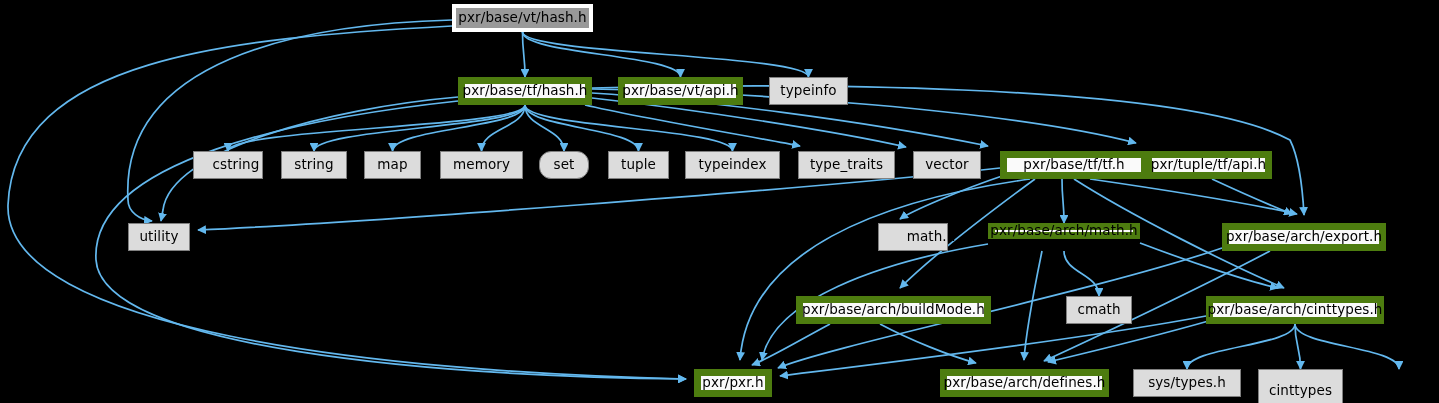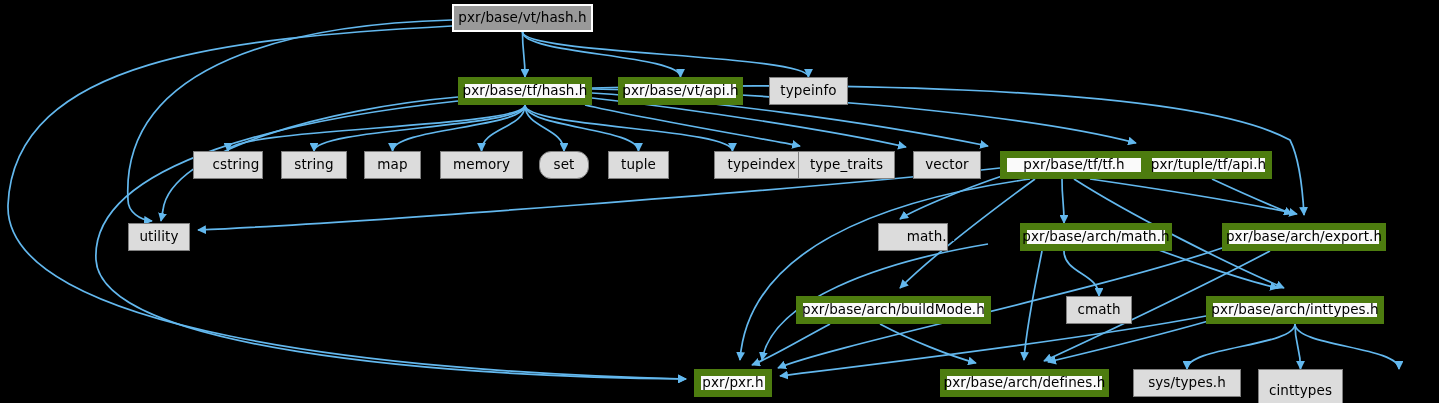--- a/index.html
+++ b/index.html
@@ -4,21 +4,21 @@
 <style>
   html,body{margin:0;padding:0;background:#000;}
   #canvas{position:relative;width:1439px;height:403px;background:#000;overflow:hidden;
           font-family:"DejaVu Sans","Liberation Sans",sans-serif;}
   #edges{position:absolute;left:0;top:0;width:1439px;height:403px;}
   .node{position:absolute;box-sizing:border-box;display:flex;align-items:center;
         justify-content:center;white-space:nowrap;font-size:13.5px;line-height:1;
         color:#000;letter-spacing:0.1px;}
   .node.sys{background:#dcdcdc;border:1px solid #808080;}
   .node.prj{background:#fafafa;border:7px solid #4d7c0f;}
-  .node.root{background:#999999;border:2px solid #ffffff;}
+  .node.root{background:#999999;border:4px solid #ffffff;}
 </style>
 </head>
 <body>
 
 <div id="canvas">
   <svg id="edges" viewBox="0 0 1439 403" xmlns="http://www.w3.org/2000/svg">
       <defs>
         <marker id="ah" viewBox="0 0 10 10" refX="9" refY="5" markerWidth="5.2" markerHeight="5.2" orient="auto-start-reverse">
           <path d="M 0 0 L 10 5 L 0 10 z" fill="#63b8ee"></path>
         </marker>
@@ -68,31 +68,31 @@
       <div class="node root" style="left: 452px; top: 4px; width: 141px; height: 28px;">pxr/base/vt/hash.h</div>
       <div class="node prj" style="left: 458px; top: 77px; width: 134px; height: 28px;">pxr/base/tf/hash.h</div>
       <div class="node prj" style="left: 618px; top: 77px; width: 125px; height: 28px;">pxr/base/vt/api.h</div>
       <div class="node sys" style="left: 769px; top: 77px; width: 79px; height: 28px;">typeinfo</div>
       <div class="node sys" style="left: 193px; top: 151px; width: 70px; height: 28px; padding-left: 16px;">cstring</div>
       <div class="node sys" style="left: 281px; top: 151px; width: 66px; height: 28px;">string</div>
       <div class="node sys" style="left: 364px; top: 151px; width: 57px; height: 28px;">map</div>
       <div class="node sys" style="left: 440px; top: 151px; width: 83px; height: 28px;">memory</div>
       <div class="node sys" style="left: 539px; top: 151px; width: 50px; height: 28px; border-radius: 12px;">set</div>
       <div class="node sys" style="left: 608px; top: 151px; width: 61px; height: 28px;">tuple</div>
-      <div class="node sys" style="left: 685px; top: 151px; width: 95px; height: 28px; margin-left: 29px;">typeindex</div>
+      <div class="node sys" style="left: 685px; top: 151px; width: 95px; height: 28px;">typeindex</div>
       <div class="node sys" style="left: 798px; top: 151px; width: 97px; height: 28px;">type_traits</div>
       <div class="node sys" style="left: 913px; top: 151px; width: 68px; height: 28px;">vector</div>
       <div class="node prj" style="left: 1000px; top: 151px; width: 148px; height: 28px;">pxr/base/tf/tf.h</div>
       <div class="node prj" style="left: 1145px; top: 151px; width: 127px; height: 28px;">pxr/tuple/tf/api.h</div>
       <div class="node sys" style="left: 128px; top: 223px; width: 62px; height: 28px;">utility</div>
       <div class="node sys" style="left: 878px; top: 223px; width: 70px; height: 28px; padding-left: 36px;">math.h</div>
-      <div class="node prj" style="left: 1020px; top: 223px; width: 152px; height: 28px;">pxr/base/arch/math.h</div>
+      <div class="node prj" style="left: 988px; top: 223px; width: 152px; height: 16px;">pxr/base/arch/math.h</div>
       <div class="node prj" style="left: 1222px; top: 223px; width: 164px; height: 28px;">pxr/base/arch/export.h</div>
       <div class="node prj" style="left: 796px; top: 296px; width: 195px; height: 28px;">pxr/base/arch/buildMode.h</div>
       <div class="node sys" style="left: 1066px; top: 296px; width: 66px; height: 28px;">cmath</div>
-      <div class="node prj" style="left: 1206px; top: 296px; width: 178px; height: 28px;">pxr/base/arch/inttypes.h</div>
+      <div class="node prj" style="left: 1206px; top: 296px; width: 178px; height: 28px;">pxr/base/arch/cinttypes.h</div>
       <div class="node prj" style="left: 694px; top: 369px; width: 78px; height: 28px;">pxr/pxr.h</div>
       <div class="node prj" style="left: 940px; top: 369px; width: 169px; height: 28px;">pxr/base/arch/defines.h</div>
       <div class="node sys" style="left: 1133px; top: 369px; width: 108px; height: 28px;">sys/types.h</div>
       <div class="node sys" style="left: 1258px; top: 369px; width: 85px; height: 44px;">cinttypes</div>
       <div class="node sys" style="left: 1364px; top: 369px; width: 70px; height: 28px; margin-top: 48px;">cstdint</div>
     </div>
 </div>
 
 </body></html>

